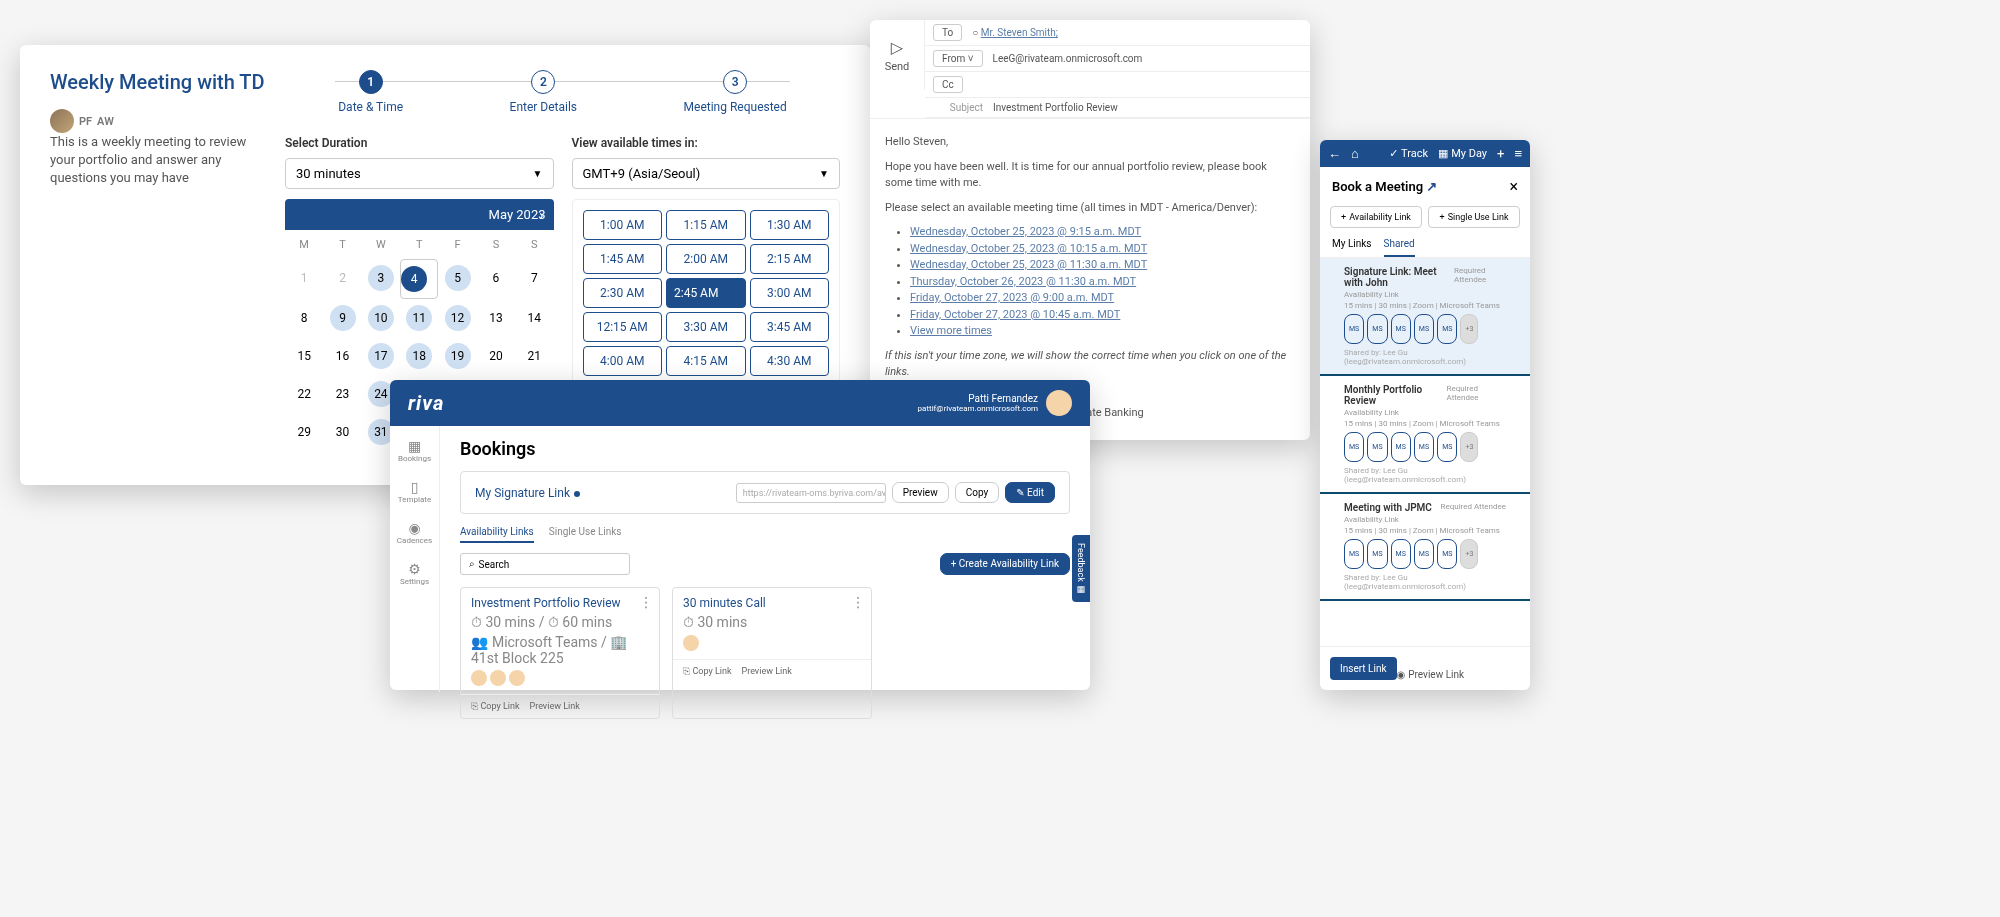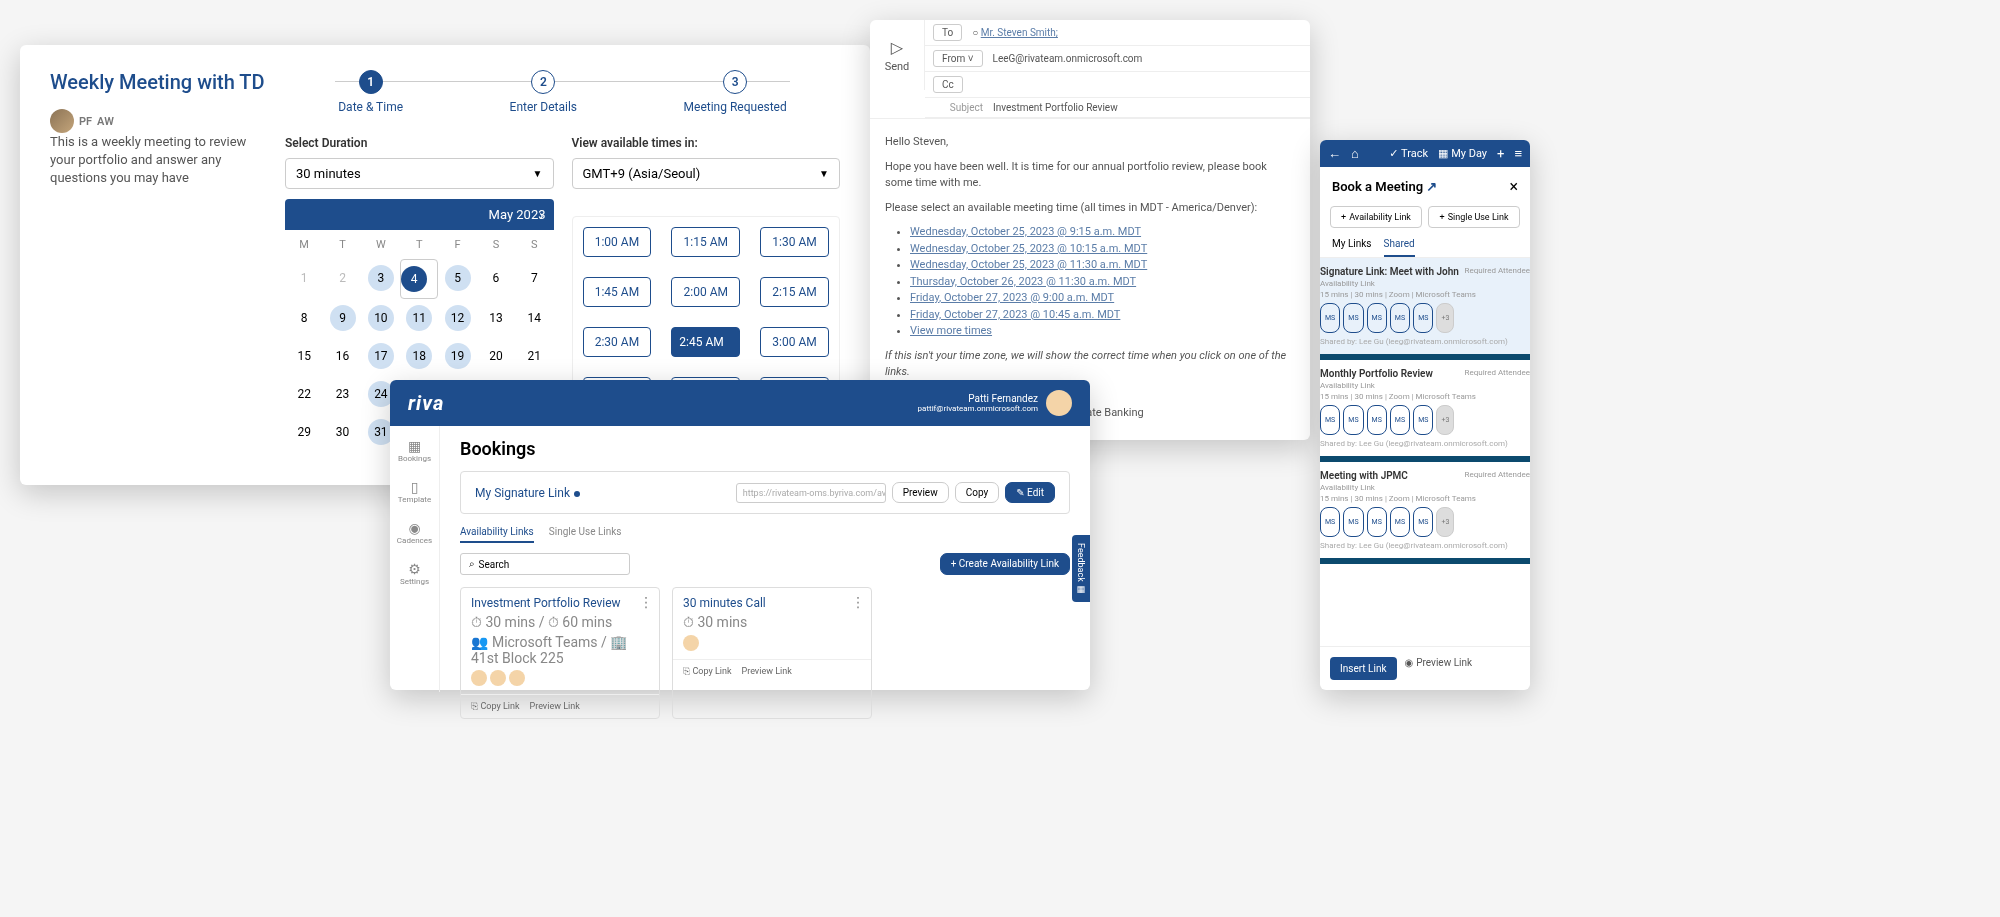--- a/index.html
+++ b/index.html
@@ -28,21 +28,21 @@
 .cal{margin-top:10px;border-radius:4px;overflow:hidden}
 .cal-head{background:#1e4d8c;color:#fff;padding:8px;text-align:right;font-size:13px;position:relative}
 .cal-nav{position:absolute;right:10px;top:50%;transform:translateY(-50%);font-size:14px;cursor:pointer}
 .cal-grid{display:grid;grid-template-columns:repeat(7,1fr);text-align:center}
 .cal-dow{font-size:11px;color:#888;padding:8px 0}
 .cal-day{font-size:12px;padding:6px 0;cursor:pointer;position:relative}
 .cal-day span{display:inline-flex;width:26px;height:26px;align-items:center;justify-content:center;border-radius:50%}
 .cal-day.avail span{background:#cfe0f2}
 .cal-day.sel span{background:#1e4d8c;color:#fff}
 .cal-day.dim{color:#bbb}
-.times{margin-top:27px;border:1px solid #eee;border-radius:4px;padding:10px;display:grid;grid-template-columns:repeat(3,1fr);gap:20px;max-height:220px;overflow-y:auto}
+.times{margin-top:10px;border:1px solid #eee;border-radius:4px;padding:10px;display:grid;grid-template-columns:repeat(3,1fr);gap:4px;max-height:220px;overflow-y:auto}
 .time-slot{border:1px solid #1e4d8c;color:#1e4d8c;border-radius:4px;padding:7px;font-size:12px;text-align:center;cursor:pointer}
 .time-slot.sel{background:#1e4d8c;color:#fff}
 
 
 #p2{left:870px;top:20px;width:440px;height:420px;font-size:11px;color:#555}
 .email-head{display:flex;border-bottom:1px solid #eee}
 .send-box{width:55px;height:70px;border-right:1px solid #eee;display:flex;flex-direction:column;align-items:center;justify-content:center;gap:3px;cursor:pointer}
 .send-icon{font-size:16px}
 .email-fields{flex:1}
 .ef-row{display:flex;align-items:center;border-bottom:1px solid #eee;padding:4px 8px;gap:10px}
@@ -99,31 +99,31 @@
 .p4-icon{cursor:pointer;font-size:13px}
 .p4-title-row{padding:10px 12px;display:flex;justify-content:space-between;align-items:center}
 .p4-title{font-size:13px;font-weight:600}
 .close-x{font-size:16px;cursor:pointer}
 .p4-btns{display:flex;gap:6px;padding:0 10px 10px}
 .p4-btn{flex:1;border:1px solid #ccc;border-radius:4px;padding:5px;font-size:9px;text-align:center;cursor:pointer;display:flex;align-items:center;justify-content:center;gap:3px}
 .p4-tabs{display:flex;gap:12px;padding:0 12px;font-size:10px;border-bottom:1px solid #eee}
 .p4-tab{padding-bottom:6px;cursor:pointer}
 .p4-tab.active{color:#1e4d8c;border-bottom:2px solid #1e4d8c}
 .p4-list{flex:1;overflow-y:auto}
-.p4-item{padding:8px 0;border-bottom:6px solid #0c4a6e;font-size:9px}
+.p4-item{padding:8px 24px;border-bottom:2px solid #0c4a6e;font-size:9px}
 .p4-item.hl{background:#e8f1fa}
 .p4-item-hdr{display:flex;justify-content:space-between;margin-bottom:2px}
 .p4-item-title{font-weight:600;color:#333;font-size:10px}
 .p4-req{color:#999;font-size:8px}
 .p4-sub{color:#999;font-size:8px;margin-bottom:2px}
 .p4-chips{display:flex;gap:3px;margin:4px 0}
 .chip{border:1px solid #1e4d8c;color:#1e4d8c;border-radius:8px;padding:0 4px;font-size:7px;height:30px;display:flex;align-items:center}
 .chip.plus{background:#ddd;border-color:#ccc;color:#777}
 .p4-shared{color:#aaa;font-size:8px}
-.p4-foot{border-top:1px solid #eee;padding:10px;display:flex;gap:8px;align-items:flex-start}
+.p4-foot{border-top:1px solid #eee;padding:10px;display:flex;align-items:flex-end}
 .p4-insert{background:#1e4d8c;color:#fff;border-radius:4px;padding:6px 10px;font-size:10px;cursor:pointer}
 .p4-prev{font-size:10px;color:#555;cursor:pointer;display:flex;align-items:center;gap:3px}
 </style>
 </head>
 <body>
 
 <div id="p1" class="panel">
   <div class="p1-title">Weekly Meeting with TD</div>
   <div class="p1-avatars">
     <span class="av-circle"></span>

